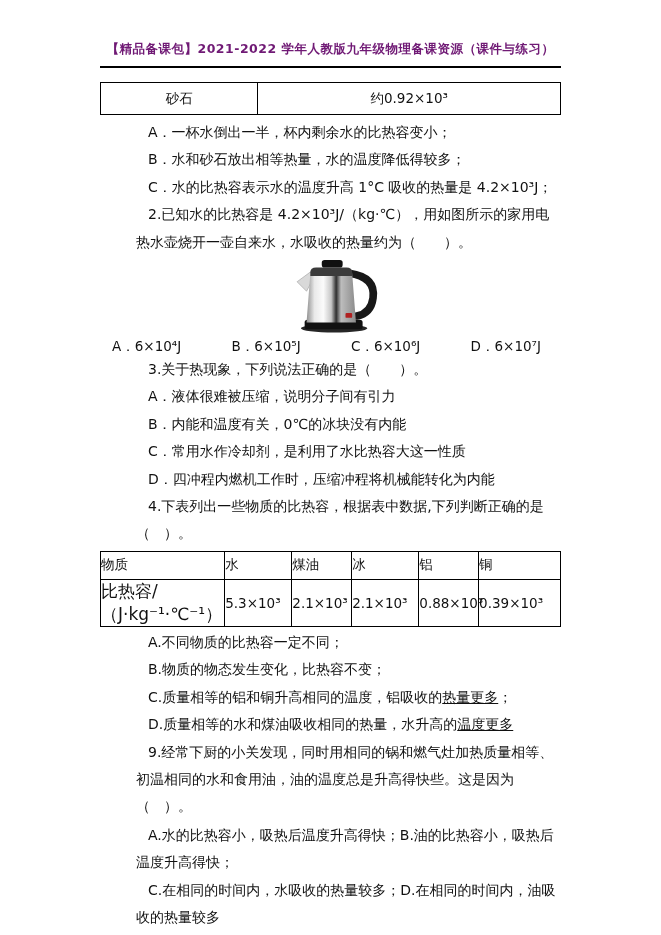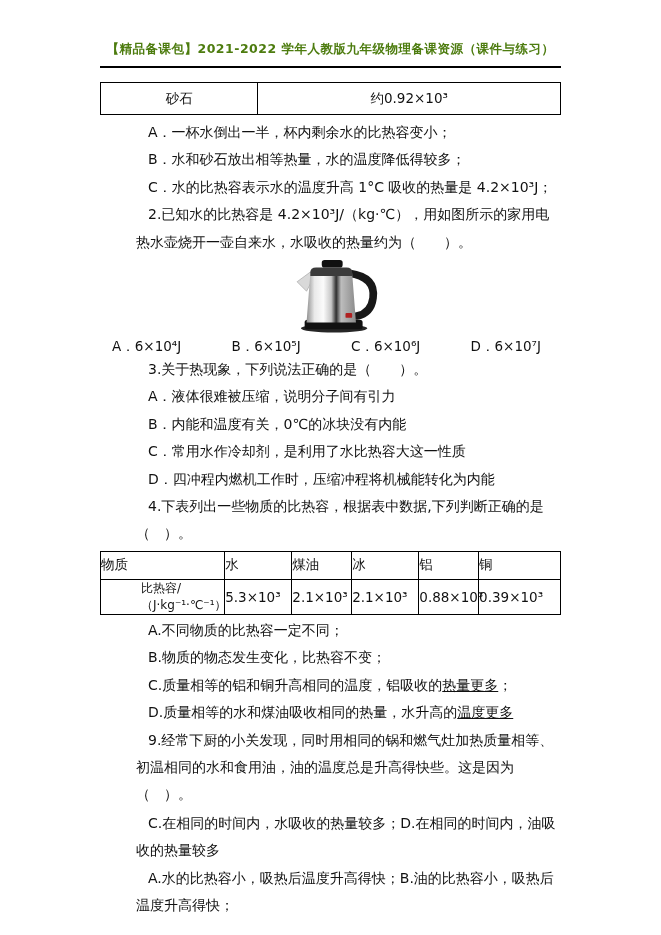--- a/index.html
+++ b/index.html
@@ -23,31 +23,31 @@
   .q1-block{margin-top:4px;}
   .kettle-wrap{text-align:center;margin:2px 0 0 10px;line-height:0;}
   .q2opts{
     display:flex;justify-content:space-between;
     padding:2px 20px 0 12px;font-size:13.5px;line-height:20px;
   }
   .t2{width:100%;border-collapse:collapse;margin:3px 0 2px 0;table-layout:fixed;}
   .t2 td,.t2 th{border:1.6px solid #000;font-size:13.5px;font-weight:normal;padding:0;}
   .t2 .hrow td{height:27px;}
   .t2 .drow td{height:31px;}
-  .t2 .rowlabel{font-size:12px;padding-left:40px;}
+  .t2 .rowlabel{font-size:17px;}
   .u{text-decoration:underline;}
   .q5block{margin-top:1px;}
 </style>
 </head>
 <body>
 
 <div class="content">
 
   <div class="doc-header">
-    <span id="hdr" style="color: #4d7c0f;">【精品备课包】2021-2022 学年人教版九年级物理备课资源（课件与练习）</span>
+    <span id="hdr" style="color: #701a75;">【精品备课包】2021-2022 学年人教版九年级物理备课资源（课件与练习）</span>
   </div>
 
   <table class="t1">
     <tbody>
         <tr>
       <td class="c1">砂石</td>
       <td>约0.92×10³</td>
     </tr>
   </tbody>
     </table>
@@ -132,17 +132,17 @@
 
   <div>
     <p class="opt"><span>A.不同物质的比热容一定不同；</span><span class="u"></span><span></span></p>
     <p class="opt"><span>B.物质的物态发生变化，比热容不变；</span><span class="u"></span><span></span></p>
     <p class="opt"><span>C.质量相等的铝和铜升高相同的温度，铝吸收的</span><span class="u">热量更多</span><span>；</span></p>
     <p class="opt"><span>D.质量相等的水和煤油吸收相同的热量，水升高的</span><span class="u">温度更多</span><span></span></p>
   </div>
 
   <p class="stem">9.经常下厨的小关发现，同时用相同的锅和燃气灶加热质量相等、初温相同的水和食用油，油的温度总是升高得快些。这是因为（　）。</p>
   <div class="q5block">
+    <p class="opt">A.水的比热容小，吸热后温度升高得快；B.油的比热容小，吸热后温度升高得快；</p>
     <p class="opt">C.在相同的时间内，水吸收的热量较多；D.在相同的时间内，油吸收的热量较多</p>
-    <p class="opt">A.水的比热容小，吸热后温度升高得快；B.油的比热容小，吸热后温度升高得快；</p>
   </div>
 
 </div>
 
 </body></html>

